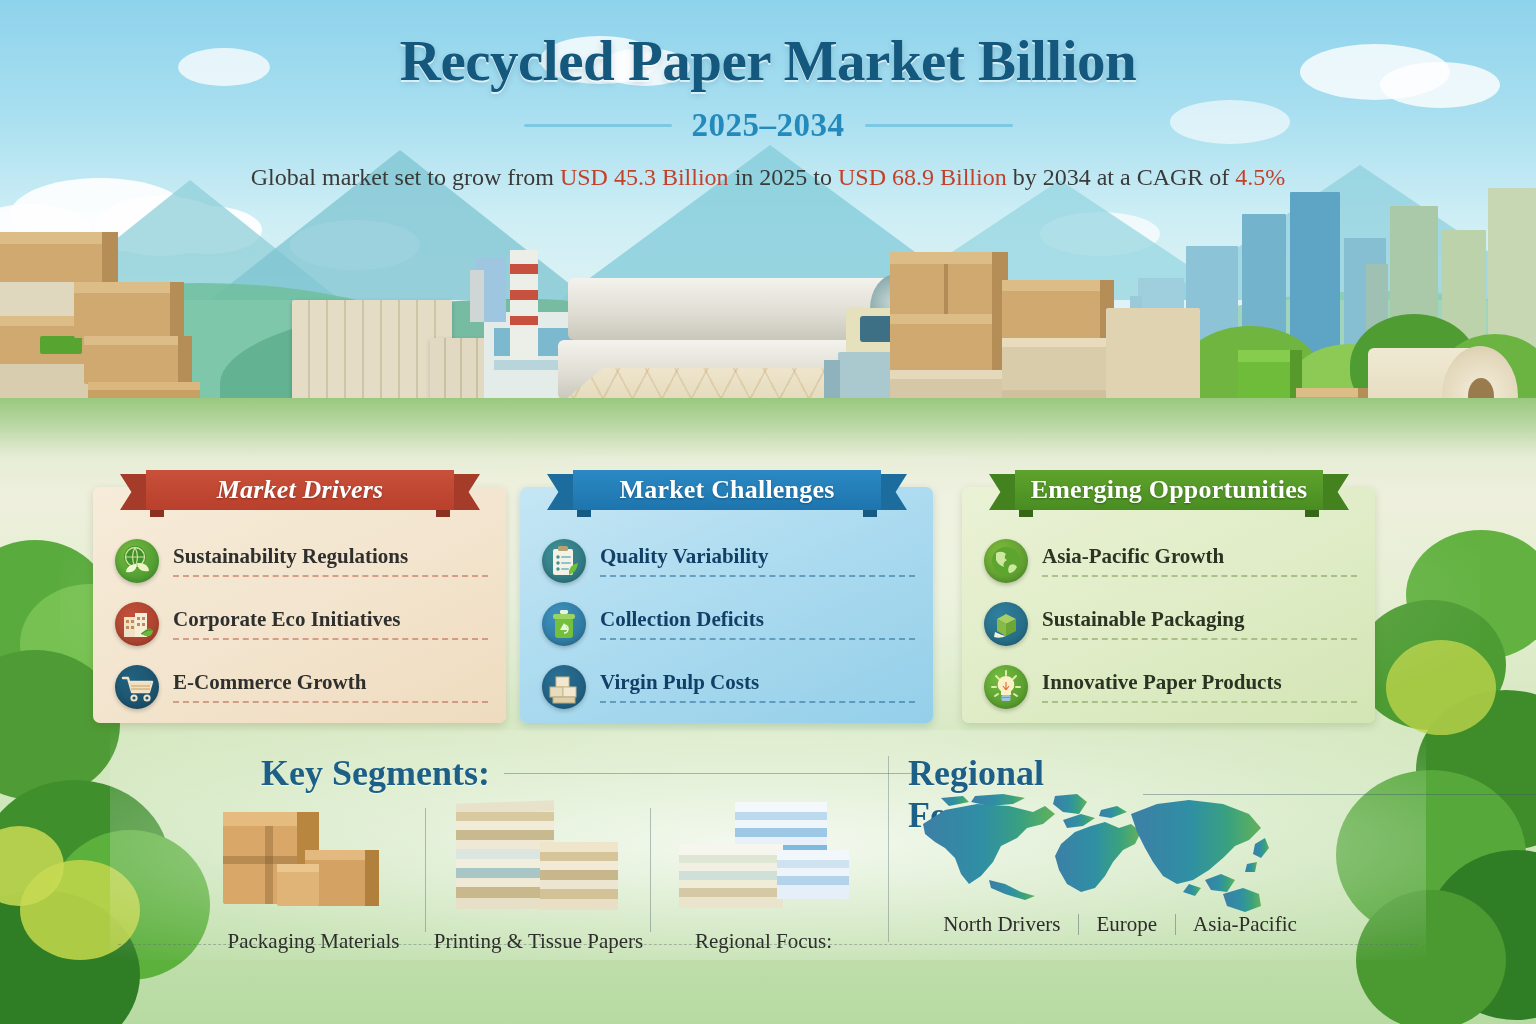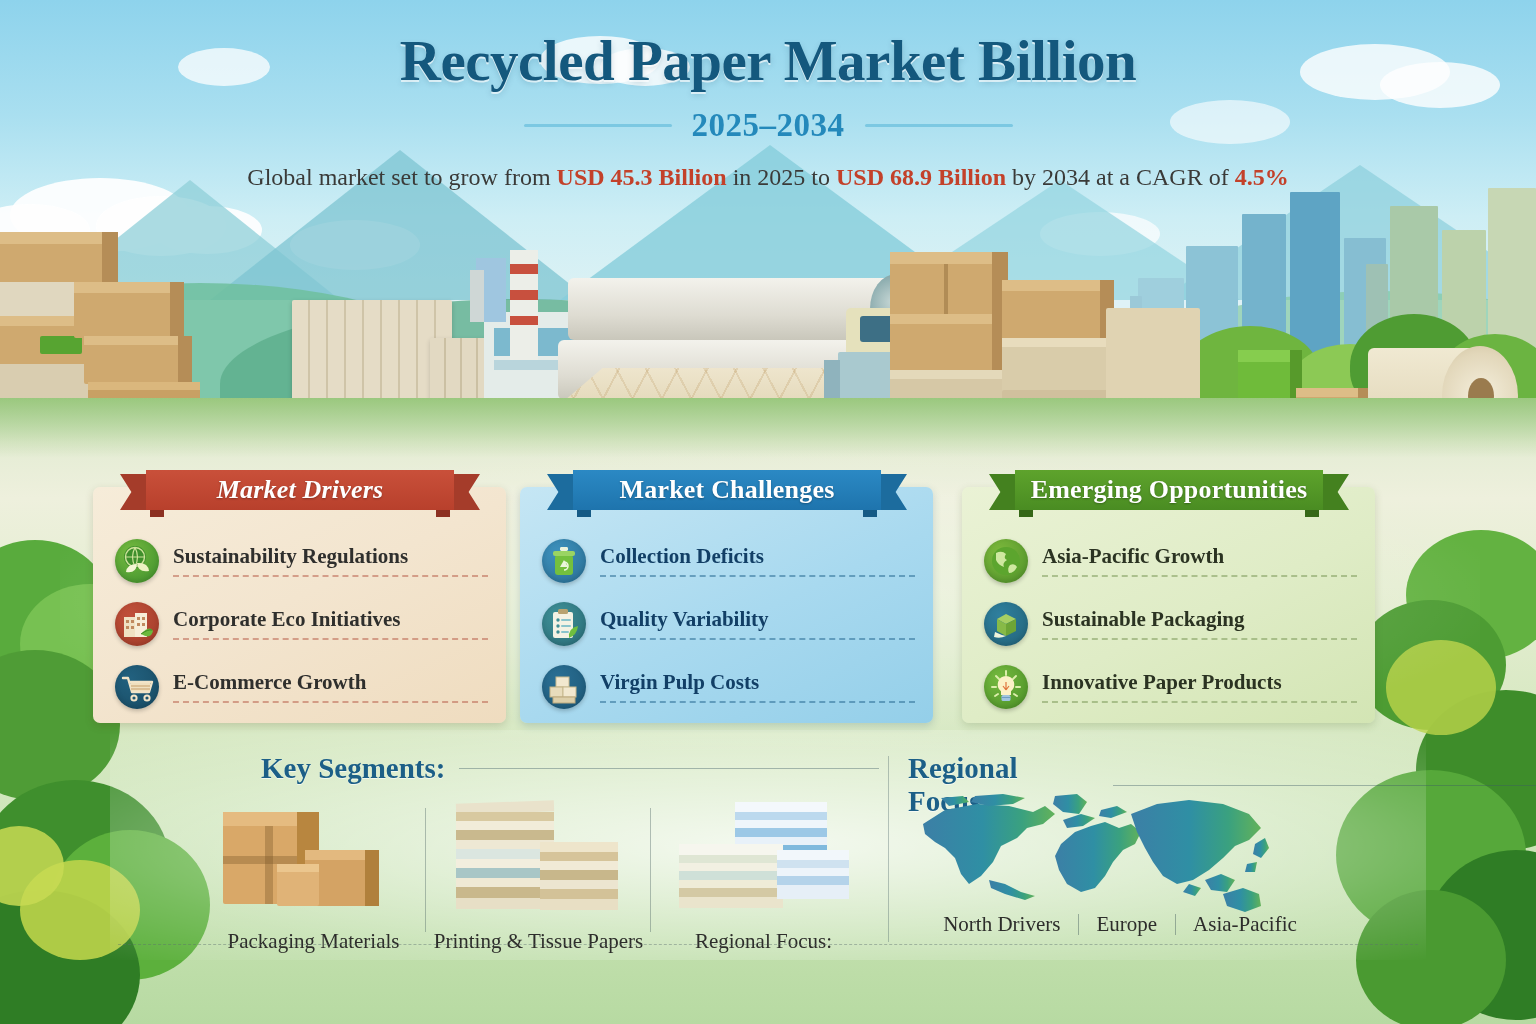--- a/index.html
+++ b/index.html
@@ -81,21 +81,21 @@
   .yearrule { width: 148px; height: 3px; background: #7cc8e2; border-radius: 2px; }
   .year {
     font-family: "Liberation Serif", serif; font-weight: bold;
     font-size: 33px; color: #2489bb; letter-spacing: .5px;
   }
   .subtitle {
     position: absolute; left: 0; top: 164px; width: 1536px; text-align: center;
     font-family: "Liberation Serif", serif;
     font-size: 24px; color: #3a3a38;
   }
-  .subtitle b { color: #c3412a; font-weight: bold; margin-top: 42px; }
+  .subtitle b { color: #c3412a; font-weight: normal; margin-top: 42px; }
 
   
   .panel { position: absolute; top: 487px; width: 413px; height: 236px; border-radius: 7px; }
   .panel.p1 { left: 93px;  background: linear-gradient(155deg,#f6ecd9 0%, #f3e5cf 48%, #efdcbf 100%); box-shadow: 0 3px 9px rgba(80,60,30,.18); }
   .panel.p2 { left: 520px; background: linear-gradient(155deg,#c5e6f4 0%, #a8d9ef 55%, #94cfe9 100%); box-shadow: 0 3px 9px rgba(30,80,110,.2); }
   .panel.p3 { left: 962px; background: linear-gradient(155deg,#eaf2d5 0%, #dfecc6 55%, #d3e5b4 100%); box-shadow: 0 3px 9px rgba(60,90,30,.18); }
 
   .ribbon { position: absolute; top: 470px; height: 40px; }
   .ribbon .band {
     position: absolute; left: 26px; right: 26px; top: 0; height: 40px;
@@ -147,21 +147,21 @@
   .p1 .rowlabel { color: #2f2f2d; }
   .p1 .rowrule { border-color: #bb6450; }
   .p2 .rowlabel { color: #123f66; }
   .p2 .rowrule { border-color: #2c6e96; }
   .p3 .rowlabel { color: #2b3322; }
   .p3 .rowrule { border-color: #7f9c5c; }
 
   
   .sechead {
     position: absolute; display: flex; align-items: center; gap: 14px;
-    font-family: "Liberation Serif", serif; font-weight: bold; font-size: 29px;
+    font-family: "Liberation Serif", serif; font-weight: bold; font-size: 36px;
     color: #1c5f87;
     text-shadow: 0 1px 0 rgba(255,255,255,.6);
   }
   .sechead .rule { height: 1px; background: rgba(60,90,100,.4); }
   .kshead { left: 261px; top: 752px; }
   .kshead .rule { width: 420px; }
   .rfhead { left: 908px; top: 752px; }
   .rfhead .rule { width: 440px; }
 
   .segs { position: absolute; left: 201px; top: 800px; width: 675px; height: 150px; display: flex; }
@@ -475,55 +475,55 @@
     <div class="tail r"></div>
     <div class="foot l"></div>
     <div class="foot r"></div>
     <div class="band">Market Drivers</div>
   </div>
 
   <div class="panel p2">
     <div class="rows">
 
       <div class="row">
-        <div class="ic" style="background:radial-gradient(circle at 35% 30%,#3d91bd,#2a6f94);">
-          <svg viewBox="0 0 44 44" width="44" height="44">
-            <rect x="13" y="16" width="18" height="20" rx="3" fill="#74c03e"></rect>
-            <rect x="11" y="12" width="22" height="5" rx="2" fill="#9ad463"></rect>
-            <rect x="18" y="8" width="8" height="4" rx="1.4" fill="#eaf3dd"></rect>
-            <path d="M22 21 l4 7 h-8 z" fill="#eaf6dd"></path>
-            <path d="M22 31 a4 4 0 0 0 0 -8" fill="none" stroke="#eaf6dd" stroke-width="1.6"></path>
-          </svg>
-        </div>
-        <div class="rowbody">
-          <div class="rowlabel">Collection Deficits</div>
-          <div class="rowrule"></div>
-        </div>
-      </div>
-
-      <div class="row">
         <div class="ic" style="background:radial-gradient(circle at 35% 30%,#3e8f96,#2a6d78);">
           <svg viewBox="0 0 44 44" width="44" height="44">
             <rect x="11" y="10" width="20" height="26" rx="2" fill="#f4f2e4"></rect>
             <rect x="16" y="7" width="10" height="5" rx="1.6" fill="#b8a271"></rect>
             <g fill="#3e8f96">
               <circle cx="16" cy="18" r="1.7"></circle>
                 <circle cx="16" cy="24" r="1.7"></circle>
                 <circle cx="16" cy="30" r="1.7"></circle>
             </g>
             <g stroke="#8ac4cc" stroke-width="2" stroke-linecap="round">
               <line x1="20" y1="18" x2="28" y2="18"></line>
                 <line x1="20" y1="24" x2="28" y2="24"></line>
                 <line x1="20" y1="30" x2="26" y2="30"></line>
             </g>
             <path d="M27 36 q8 -3 9 -12 q-10 2 -9 12" fill="#6fbf3f"></path>
           </svg>
         </div>
         <div class="rowbody">
           <div class="rowlabel">Quality Variability</div>
+          <div class="rowrule"></div>
+        </div>
+      </div>
+
+      <div class="row">
+        <div class="ic" style="background:radial-gradient(circle at 35% 30%,#3d91bd,#2a6f94);">
+          <svg viewBox="0 0 44 44" width="44" height="44">
+            <rect x="13" y="16" width="18" height="20" rx="3" fill="#74c03e"></rect>
+            <rect x="11" y="12" width="22" height="5" rx="2" fill="#9ad463"></rect>
+            <rect x="18" y="8" width="8" height="4" rx="1.4" fill="#eaf3dd"></rect>
+            <path d="M22 21 l4 7 h-8 z" fill="#eaf6dd"></path>
+            <path d="M22 31 a4 4 0 0 0 0 -8" fill="none" stroke="#eaf6dd" stroke-width="1.6"></path>
+          </svg>
+        </div>
+        <div class="rowbody">
+          <div class="rowlabel">Collection Deficits</div>
           <div class="rowrule"></div>
         </div>
       </div>
 
       <div class="row">
         <div class="ic" style="background:radial-gradient(circle at 35% 30%,#2a6f94,#1d5877);">
           <svg viewBox="0 0 44 44" width="44" height="44">
             <rect x="14" y="12" width="13" height="10" fill="#f2e8cf" stroke="#c8b98f" stroke-width="1"></rect>
             <rect x="8" y="22" width="13" height="10" fill="#e8dcbc" stroke="#c0b084" stroke-width="1"></rect>
             <rect x="21" y="22" width="13" height="10" fill="#f2e8cf" stroke="#c8b98f" stroke-width="1"></rect>

